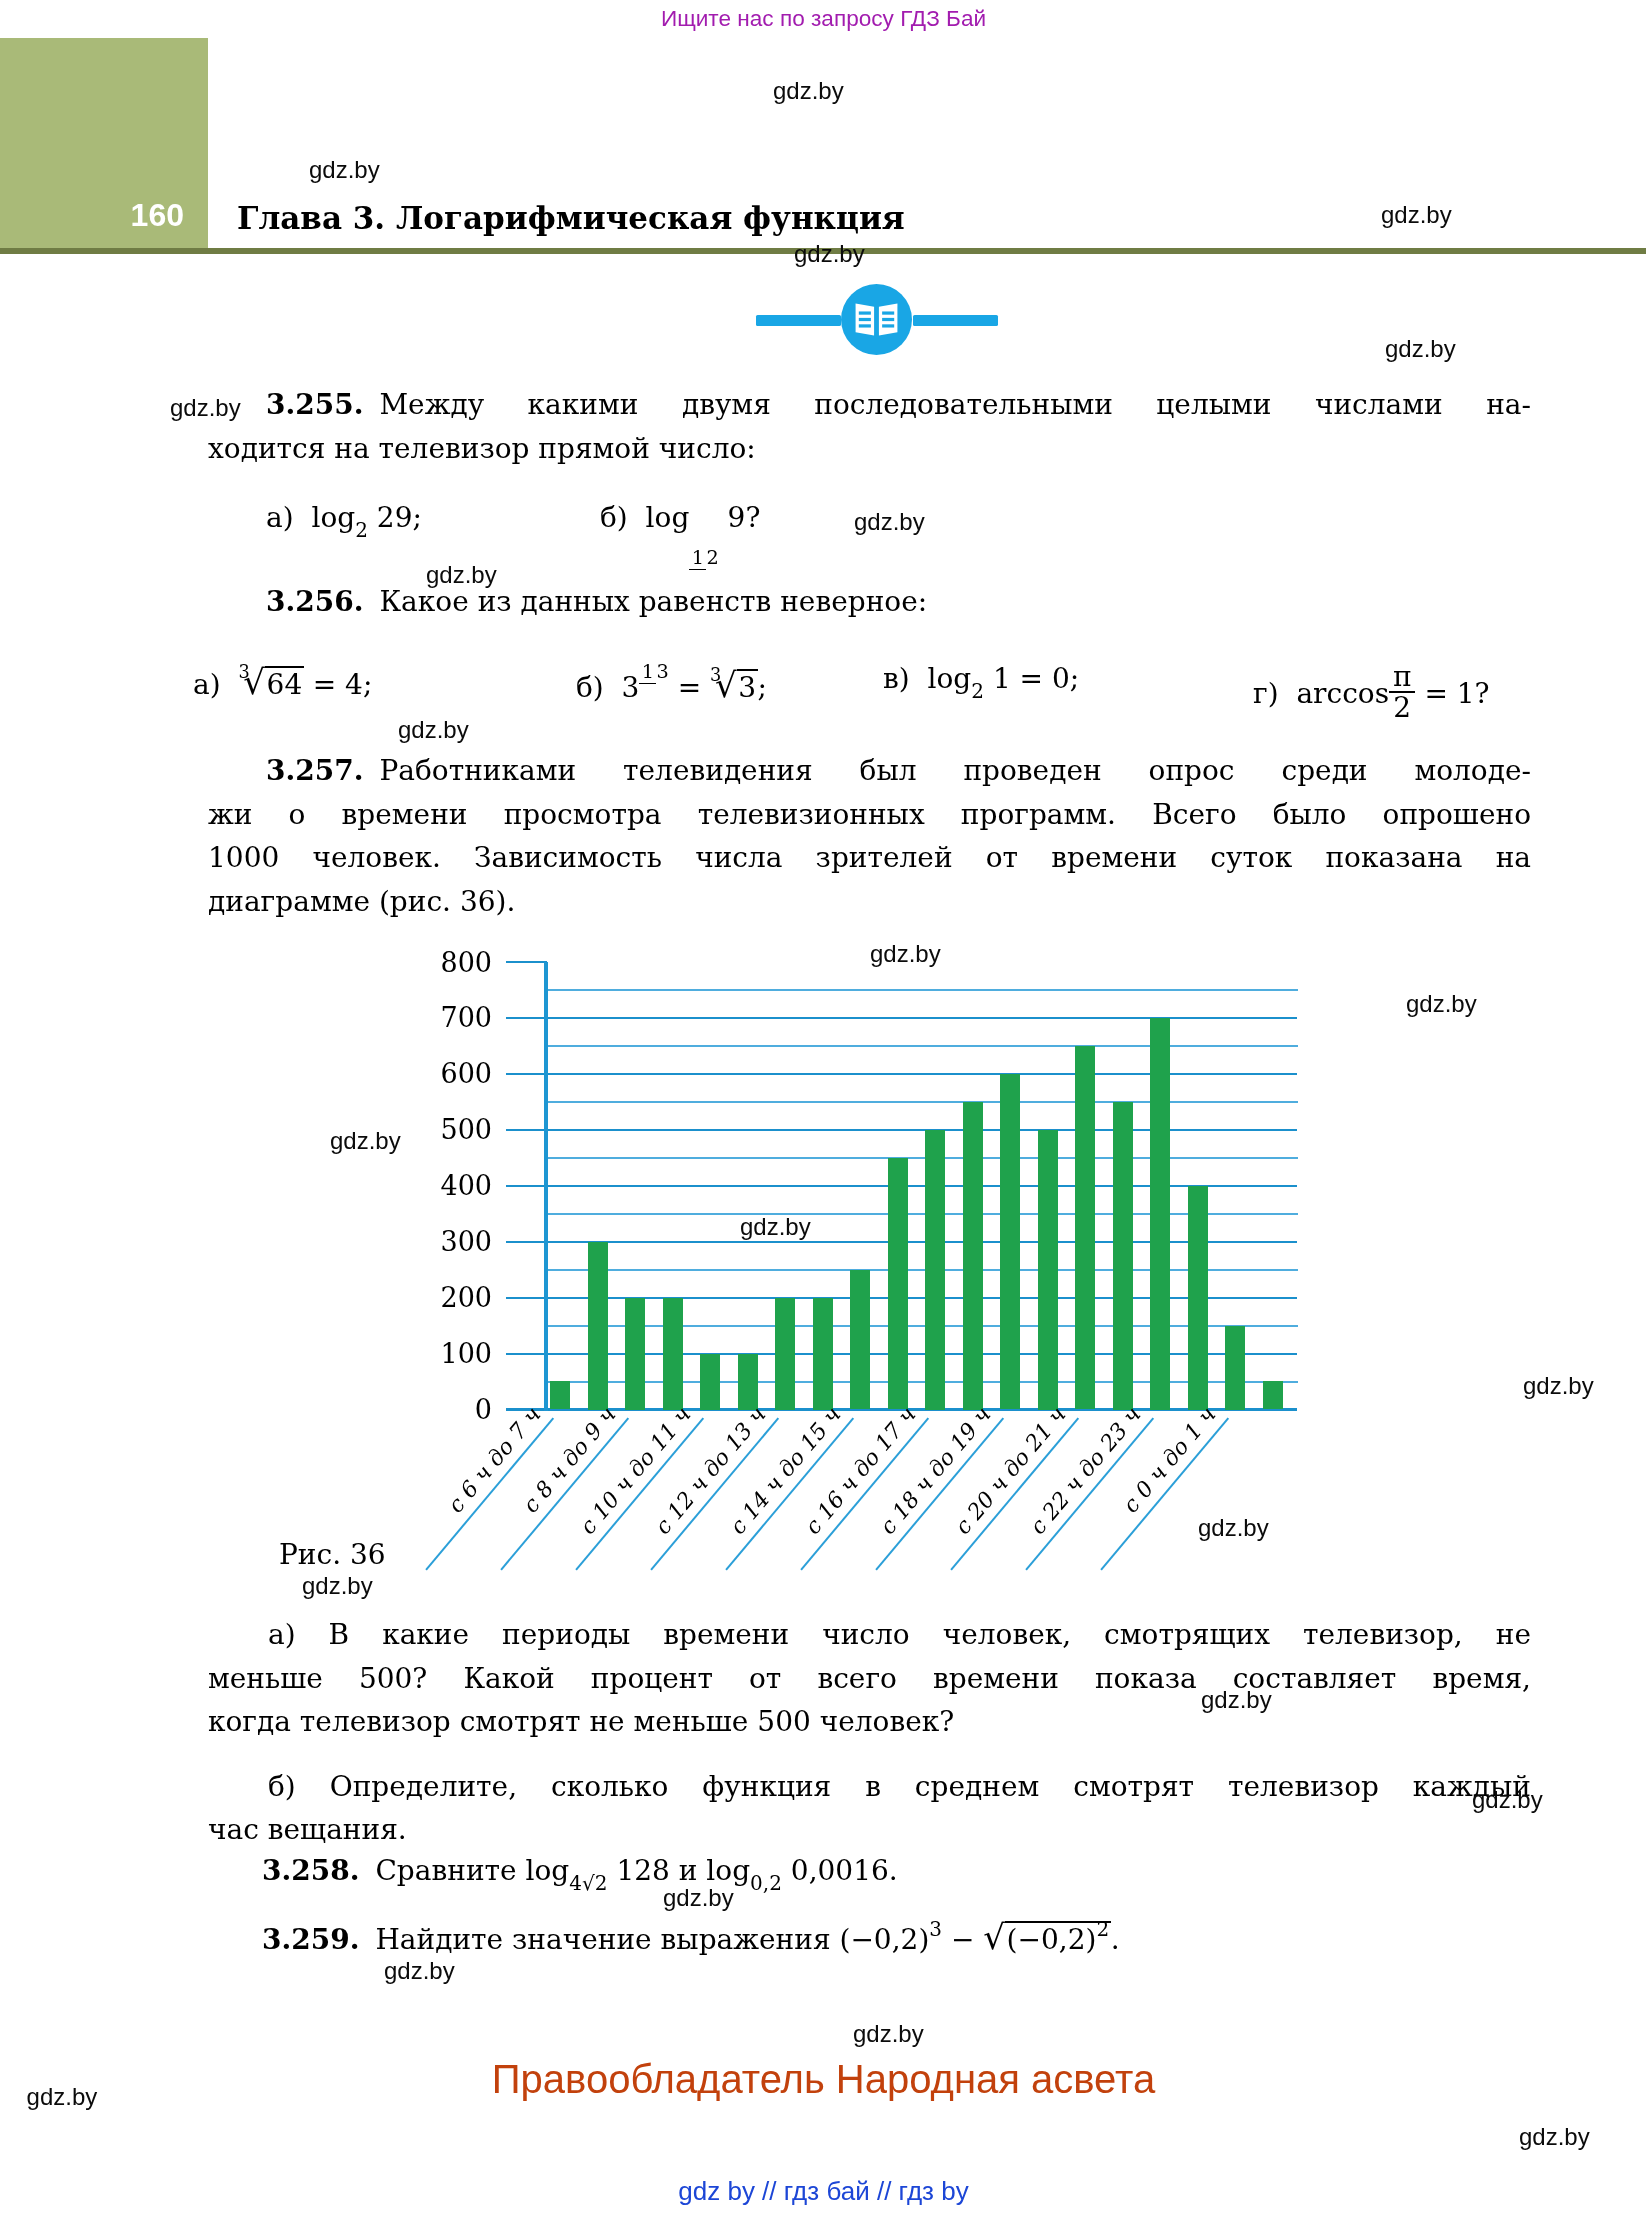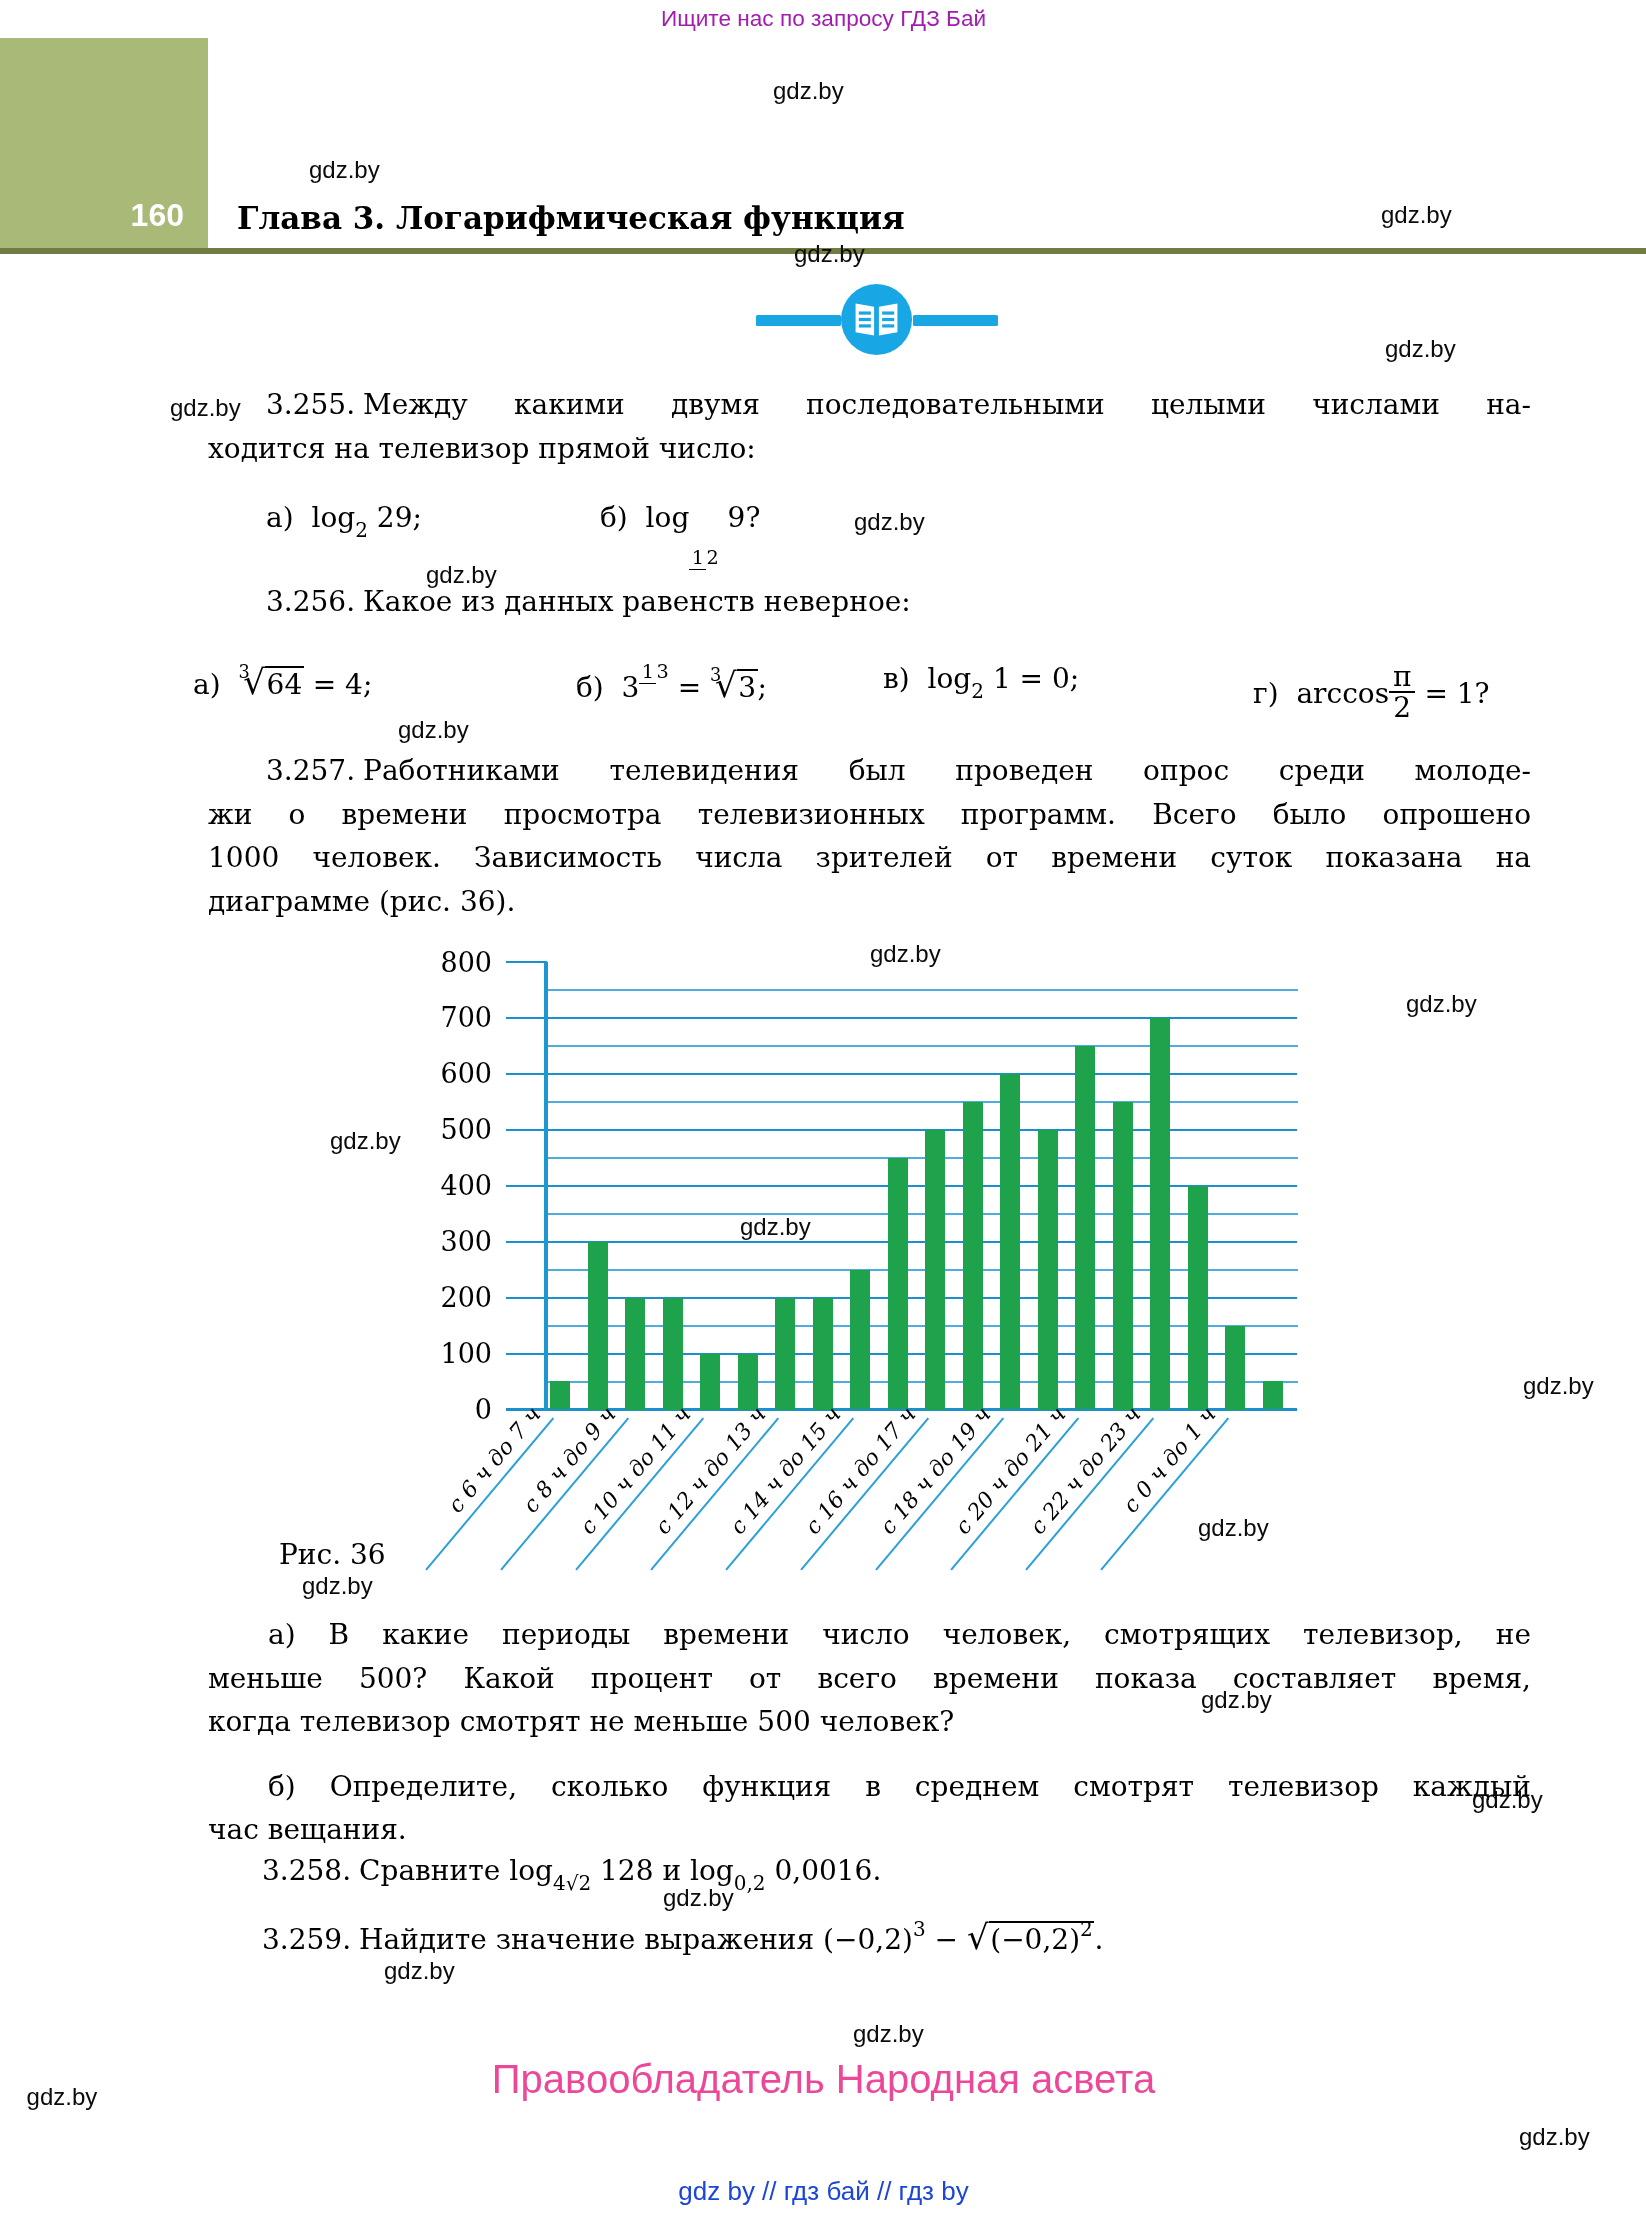--- a/index.html
+++ b/index.html
@@ -3,21 +3,21 @@
 <meta charset="utf-8">
 <style>
   html,body{margin:0;padding:0;}
   body{position:relative;width:1647px;height:2216px;background:#ffffff;
        font-family:"DejaVu Serif",serif;color:#000;overflow:hidden;}
   .abs{position:absolute;}
   .wm{position:absolute;font-family:"Liberation Sans",sans-serif;font-size:24px;
       color:#0b0b0b;white-space:nowrap;}
   .line{position:absolute;font-size:28px;white-space:nowrap;}
   .jline{position:absolute;font-size:28px;text-align:justify;text-align-last:justify;}
-  .num{font-weight:normal;margin-right:8px;}
+  .num{font-weight:bold;margin-right:16px;}
   .banner{position:absolute;left:0;top:6.4px;width:1647px;text-align:center;
       font-family:"Liberation Sans",sans-serif;font-size:22.6px;color:#a21caf;}
   .side-block{position:absolute;left:0;top:38px;width:208px;height:210px;background:#a9ba78;}
   .pageno{position:absolute;left:0;top:197px;width:184px;text-align:right;
       font-family:"Liberation Sans",sans-serif;font-weight:bold;font-size:32px;color:#ffffff;}
   .chapter{position:absolute;left:237px;top:200px;font-weight:bold;font-size:31px;}
   .rule{position:absolute;left:0;top:248px;width:1647px;height:5.6px;background:#6f7c44;}
   .div-bar{position:absolute;height:10.5px;background:#19a6e5;border-radius:1.6px;}
   .div-circle{position:absolute;left:841px;top:284px;width:71px;height:71px;background:#19a6e5;
       border-radius:50%;display:flex;align-items:center;justify-content:center;}
@@ -29,21 +29,21 @@
   .subfrac{display:inline-block;font-size:19.3px;vertical-align:-37px;text-align:center;line-height:1.05;}
   .subfrac .fn{border-bottom:1.6px solid #000;padding:0 2.4px;}
   .supfrac{display:inline-block;font-size:19.3px;vertical-align:19.3px;text-align:center;line-height:1.05;}
   .supfrac .fn{border-bottom:1.6px solid #000;padding:0 2.4px;}
   .rad{white-space:nowrap;}
   .ridx{font-size:17.7px;vertical-align:16px;margin-right:-6.4px;}
   .rsign{font-size:34px;}
   .rbar{border-top:2.4px solid #000;padding:0 1.6px;}
   .fig-caption{position:absolute;left:279px;top:1538px;font-size:28px;}
   .pink{position:absolute;left:0;top:2057px;width:1647px;text-align:center;
-      font-family:"Liberation Sans",sans-serif;font-size:40px;color:#ec4899;}
+      font-family:"Liberation Sans",sans-serif;font-size:40px;color:#c2410c;}
   .links{position:absolute;left:0;top:2176px;width:1647px;text-align:center;
       font-family:"Liberation Sans",sans-serif;font-size:26px;color:#1c46d6;}
   
   .grid-major{position:absolute;background:#1b90cc;height:2.4px;}
   .grid-minor{position:absolute;background:#4fadde;height:1.6px;}
   .grid-base{position:absolute;background:#1b90cc;height:3.2px;}
   .vaxis{position:absolute;background:#1e96d2;width:4px;}
   .bar{position:absolute;background:#1fa24c;}
   .ylab{position:absolute;font-size:27px;text-align:right;line-height:35px;height:35px;}
   .xlab{position:absolute;font-style:italic;font-size:22px;text-align:right;

